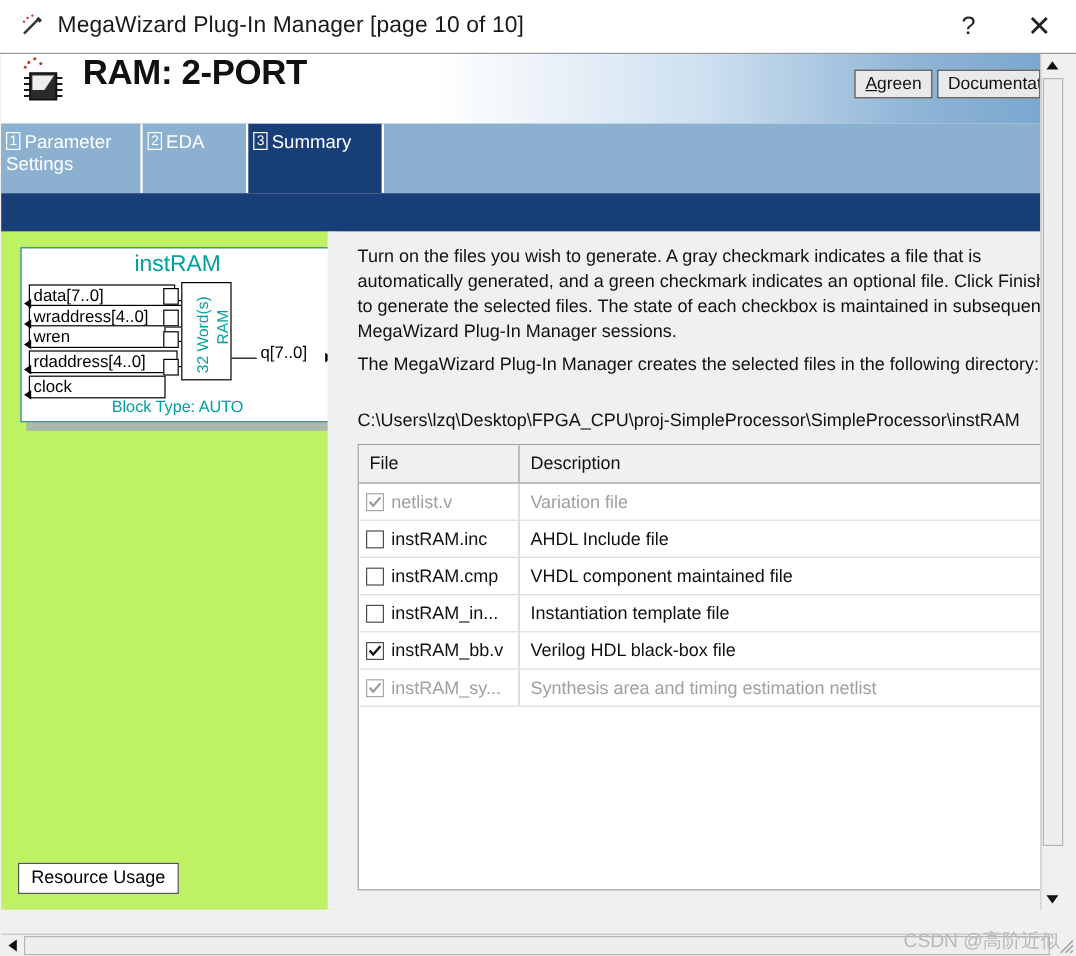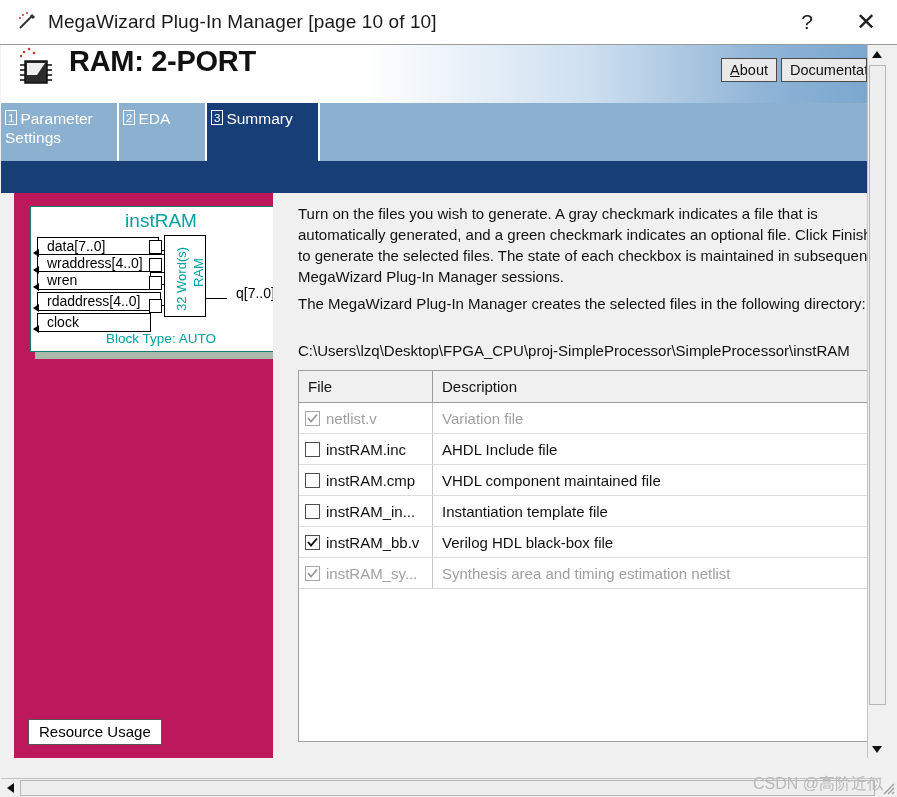--- a/index.html
+++ b/index.html
@@ -134,23 +134,23 @@
   .tab-w3 { width: 113px; }
 
   .navyband {
     position: absolute; left: 1px; top: 161px;
     width: 866px; height: 32px;
     background: #173e77;
   }
 
   
   .leftpane {
-    position: absolute; left: 14px; top: 193px;
+    position: absolute; left: 1px; top: 193px;
     width: 280px; height: 565px;
-    background: #be185d;
+    background: #bef264;
     border-right: 1px solid #8a8a8a;
     overflow: hidden;
   }
   .sym-shadow {
     position: absolute; left: 21px; top: 18px;
     width: 262px; height: 148px;
     background: #aab9aa;
   }
   .symbol {
     position: absolute; left: 16px; top: 13px;
@@ -173,21 +173,21 @@
     font-size: 13.5px;
   }
   .port {
     position: absolute;
     height: 19px;
     border: 1px solid #000000;
     background: #ffffff;
     font-size: 14px;
     color: #000;
     line-height: 17px;
-    padding-left: 9px;
+    padding-left: 3px;
     white-space: nowrap;
     overflow: visible;
   }
   .pin {
     position: absolute;
     height: 0; border-top: 1.5px solid #000;
   }
   .arr {
     position: absolute;
     width: 0; height: 0;
@@ -389,21 +389,21 @@
         <circle cx="11" cy="7" r="1.3" fill="#c0392b"></circle>
         <circle cx="16" cy="4" r="1.3" fill="#c0392b"></circle>
         <circle cx="21" cy="8" r="1.3" fill="#c0392b"></circle>
         <circle cx="8" cy="11" r="1.2" fill="#c0392b"></circle>
       </svg>
     </span>
     <span class="banner-title">RAM: 2-PORT</span>
     <div class="banner-btns">
       <button class="hdr-btn">
           <u>A</u>
-          <span>bout</span>
+          <span>green</span>
         </button>
       <button class="hdr-btn clipped">Documentation</button>
     </div>
   </div>
 
   <div class="tabstrip">
     <div class="tab tab-w1"><span class="tabnum">1</span><span>Parameter
 Settings</span></div>
     <div class="tab tab-w2"><span class="tabnum">2</span><span>EDA</span></div>
     <div class="tab tab-w3 active"><span class="tabnum">3</span><span>Summary</span></div>

